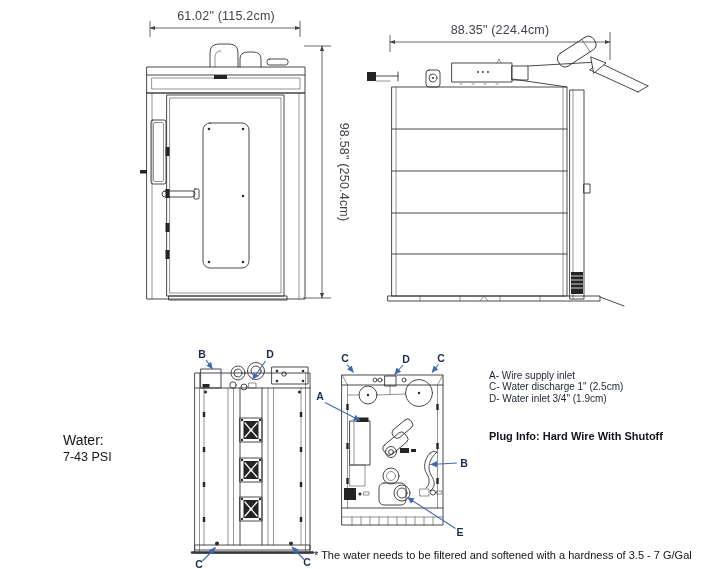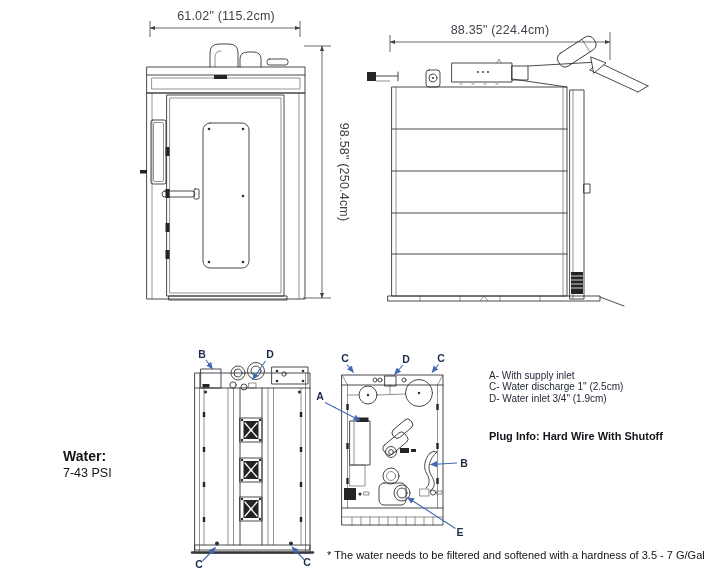--- a/index.html
+++ b/index.html
@@ -15,25 +15,25 @@
   .dot { fill:#2c2d30; stroke:none; }
   .dim { stroke:#3f434a; stroke-width:0.8; fill:none; }
   .dim-text { font-size:12.5px; font-weight:500; fill:#3f434a; letter-spacing:0.2px; }
   .view-label { font-size:10.5px; font-weight:bold; fill:#1c2b4a; }
   .blue-arrow { stroke:#4169b2; stroke-width:1.1; fill:none; }
   .fan-x { stroke:#ffffff; stroke-width:1.2; }
   .grille-line { stroke:#ffffff; stroke-width:0.8; }
 
   
   .water { position:absolute; left:63px; top:432px; color:#14151a; }
-  .water-title { font-weight:bold; font-size:14px;margin-top:16px; }
+  .water-title { font-weight:normal; font-size:14px; }
   .water-value { font-size:12.5px; margin-top:2px;text-align:center; }
   .legend { position:absolute; left:489px; top:370px; color:#1e2433; font-size:10px; line-height:11.4px; width:210px; }
   .plug-info { margin-top:27px; font-weight:bold; font-size:11px; color:#121419; }
-  .footnote { position:absolute; left:327px; top:549px; font-size:11px; color:#14151a; }
+  .footnote { position:absolute; left:314px; top:549px; font-size:11px; color:#14151a; }
 </style>
 </head>
 <body>
 
 <div class="canvas">
 
   <svg class="drawing" width="705" height="569" viewBox="0 0 705 569">
     <defs>
       <marker id="dimArrow" viewBox="0 0 10 10" refX="8.5" refY="5" markerWidth="8" markerHeight="8" orient="auto-start-reverse">
         <path d="M0,1.5 L9,5 L0,8.5 Z" fill="#3f434a"></path>
@@ -364,21 +364,21 @@
       </g>
     </g>
   </svg>
 
   <div class="water">
     <div class="water-title">Water:</div>
     <div class="water-value">7-43 PSI</div>
   </div>
 
   <div class="legend">
-    <div class="legend-line">A- With supply inlet</div>
+    <div class="legend-line">A- Wire supply inlet</div>
     <div class="legend-line">C- Water discharge 1" (2.5cm)</div>
     <div class="legend-line">D- Water inlet 3/4" (1.9cm)</div>
     <div class="plug-info">Plug Info: Hard Wire With Shutoff</div>
   </div>
 
   <div class="footnote">* The water needs to be filtered and softened with a hardness of 3.5 - 7 G/Gal</div>
 
 </div>
 
 </body></html>

